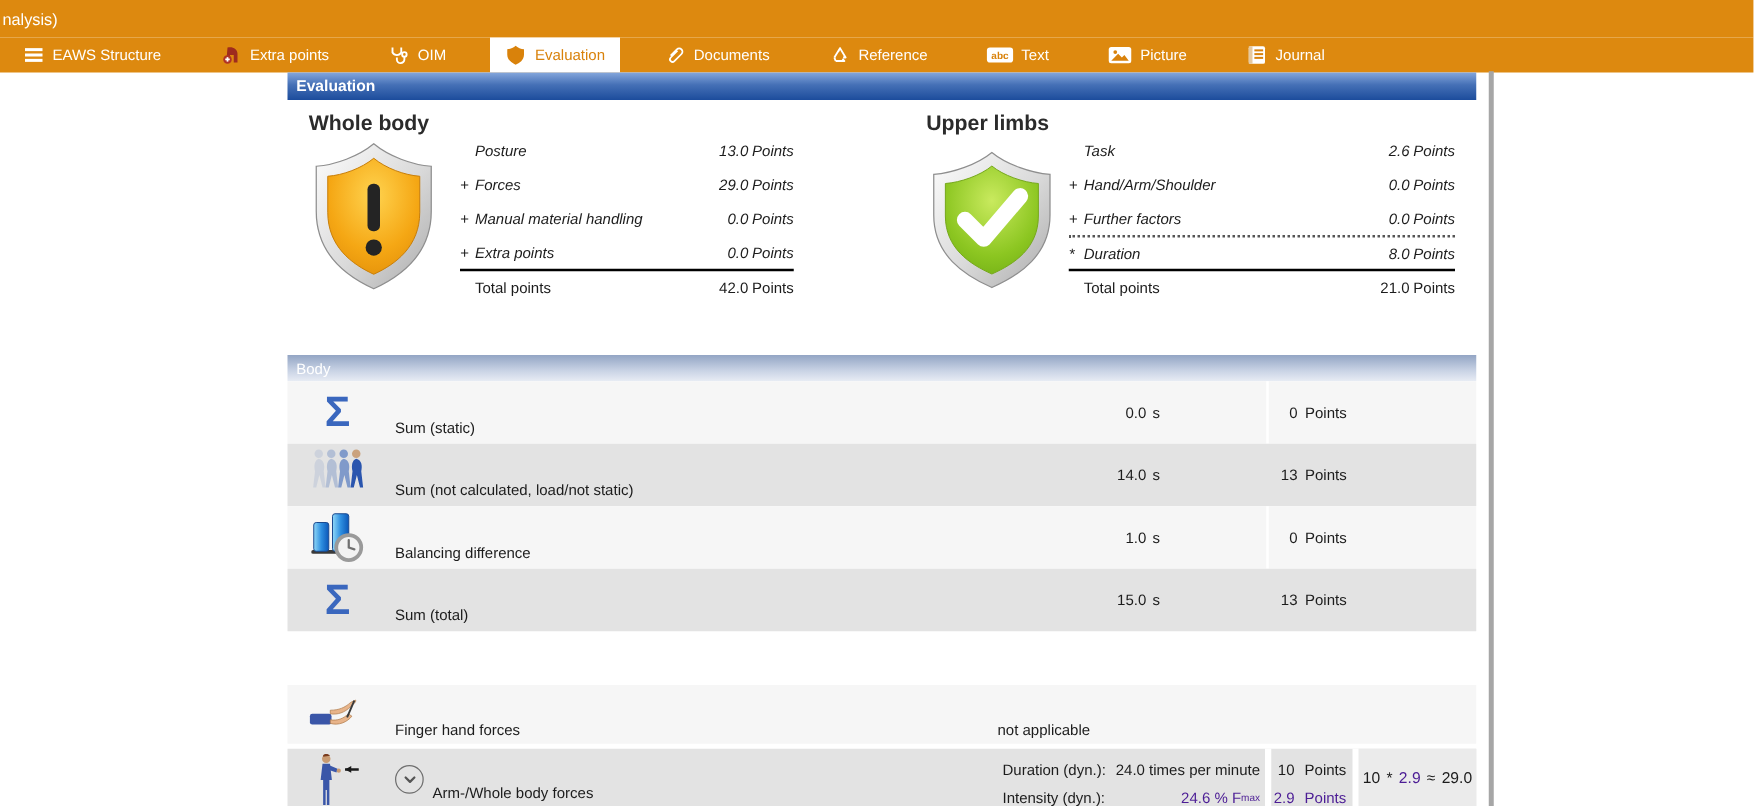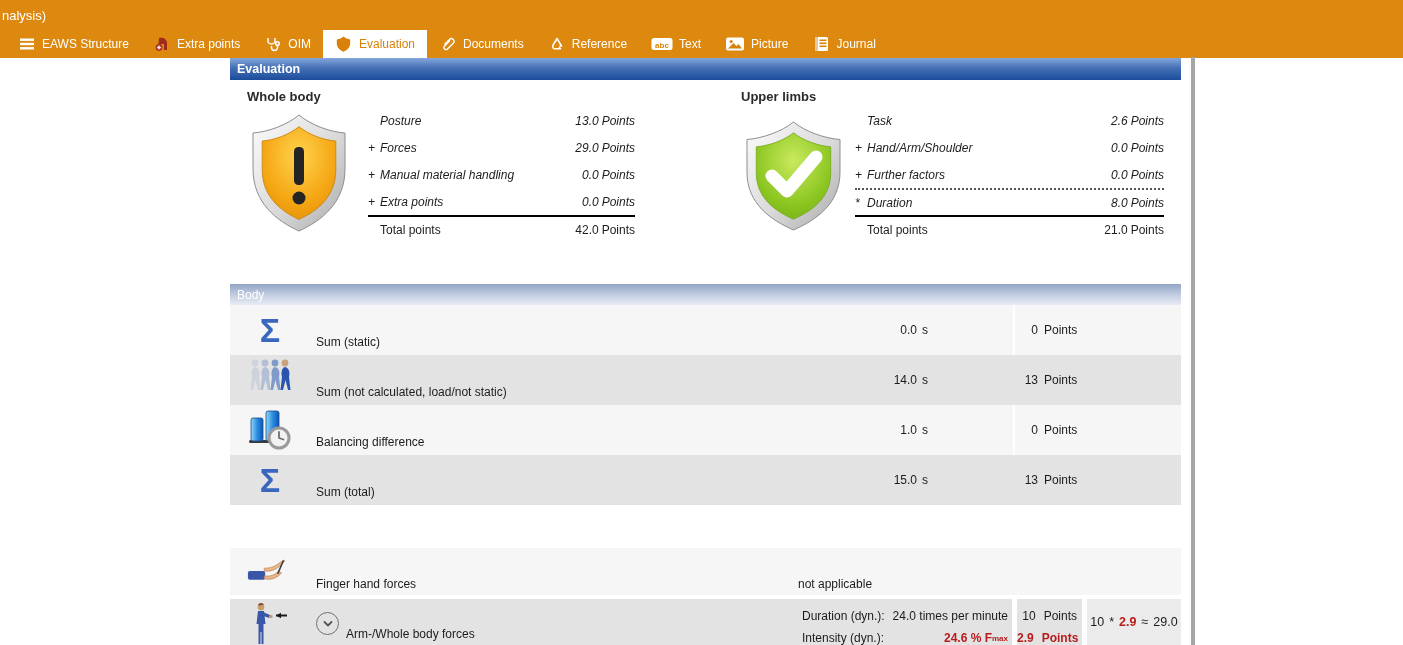--- a/index.html
+++ b/index.html
@@ -5,37 +5,37 @@
   * { box-sizing: border-box; }
   html,body { margin:0; padding:0; background:#fff; }
   body { font-family:"Liberation Sans", sans-serif; color:#1c1c1c; }
   #screen { position:relative; width:1403px; height:645px; background:#fff; overflow:hidden; }
 
   
   .titlebar { position:absolute; left:0; top:0; width:1403px; height:30px;
               background:#DD890F; color:#fff; font-size:13px;
               display:flex; align-items:center; padding-left:2px; }
   .toolbar  { position:absolute; left:0; top:30px; width:1403px; height:28px;
-              background:#DD890F; display:flex; align-items:stretch; padding-left:6px; }
+              background:#DD890F; display:flex; align-items:stretch; padding-left:6px;gap:23px; }
   .tbitem { display:flex; align-items:center; gap:6px; padding:0 12px;
             color:#fff; font-size:12px; white-space:nowrap; cursor:default; }
   .tbitem.selected { background:#fff; color:#D9820B; }
   .tbicon { display:inline-flex; align-items:center; justify-content:center; width:18px; height:18px; }
 
   
   .sec-header { position:absolute; left:230px; width:951px;
                 background:linear-gradient(to bottom,#84a6dc 0%,#4570b6 45%,#1c4c9c 100%);
                 color:#fff; font-weight:bold; display:flex; align-items:center;
                 padding-left:7px; }
   .sub-header { position:absolute; left:230px; width:951px; height:21px;
                 background:linear-gradient(to bottom,#93a5c4 0%,#c9d3e5 60%,#e8ecf4 100%);
                 color:#fff; font-size:12px; display:flex; align-items:center; padding-left:7px; }
 
   
-  .blocktitle { position:absolute; font-size:13px; font-weight:bold; color:#2b2b2b; }
+  .blocktitle { position:absolute; font-size:17px; font-weight:bold; color:#2b2b2b; }
   .ptable { position:absolute; top:107px; font-size:12px; }
   .ptable .prow { display:flex; align-items:center; height:27px;font-style:italic; }
   .ptable .prefix { width:12px; }
   .ptable .plabel { flex:1; }
   .ptable .pval { display:flex; justify-content:flex-end; }
   .ptable .vunit { margin-left:3px; }
   .ptable .dashed { border-top:2px dotted #555; }
   .ptable .totalsep { border-top:2px solid #000; }
   .ptable .total { display:flex; align-items:center; height:28px; }
 
@@ -57,21 +57,21 @@
   .lrow .rpts .unit { margin-left:6px; }
 
   .sigma { font-size:34px; font-weight:bold; color:#3a67be; line-height:1; }
 
   
   .gaybar { position:absolute; top:0; width:5px; height:100%; background:#fff; }
   .fcell-formula { position:absolute; left:857px; top:0; width:94px; height:100%;
                    background:#ebebeb; display:flex; align-items:center; justify-content:center;
                    gap:5px; font-size:12.5px; }
   .dline { position:absolute; height:18px; display:flex; align-items:center; font-size:12px; }
-  .muted { color:#b91c1c;font-weight:bold; }
+  .muted { color:#4c1d95; }
   sub.fsub { font-size:8px; }
   .expander { position:absolute; left:86px; top:13px; width:23px; height:23px;
               border:1.6px solid #6f6f6f; border-radius:50%;
               display:flex; align-items:center; justify-content:center; }
 
   .vscroll { position:absolute; left:1191px; top:57px; width:4px; height:588px; background:#a6a6a6; }
 </style>
 </head>
 <body>
 

